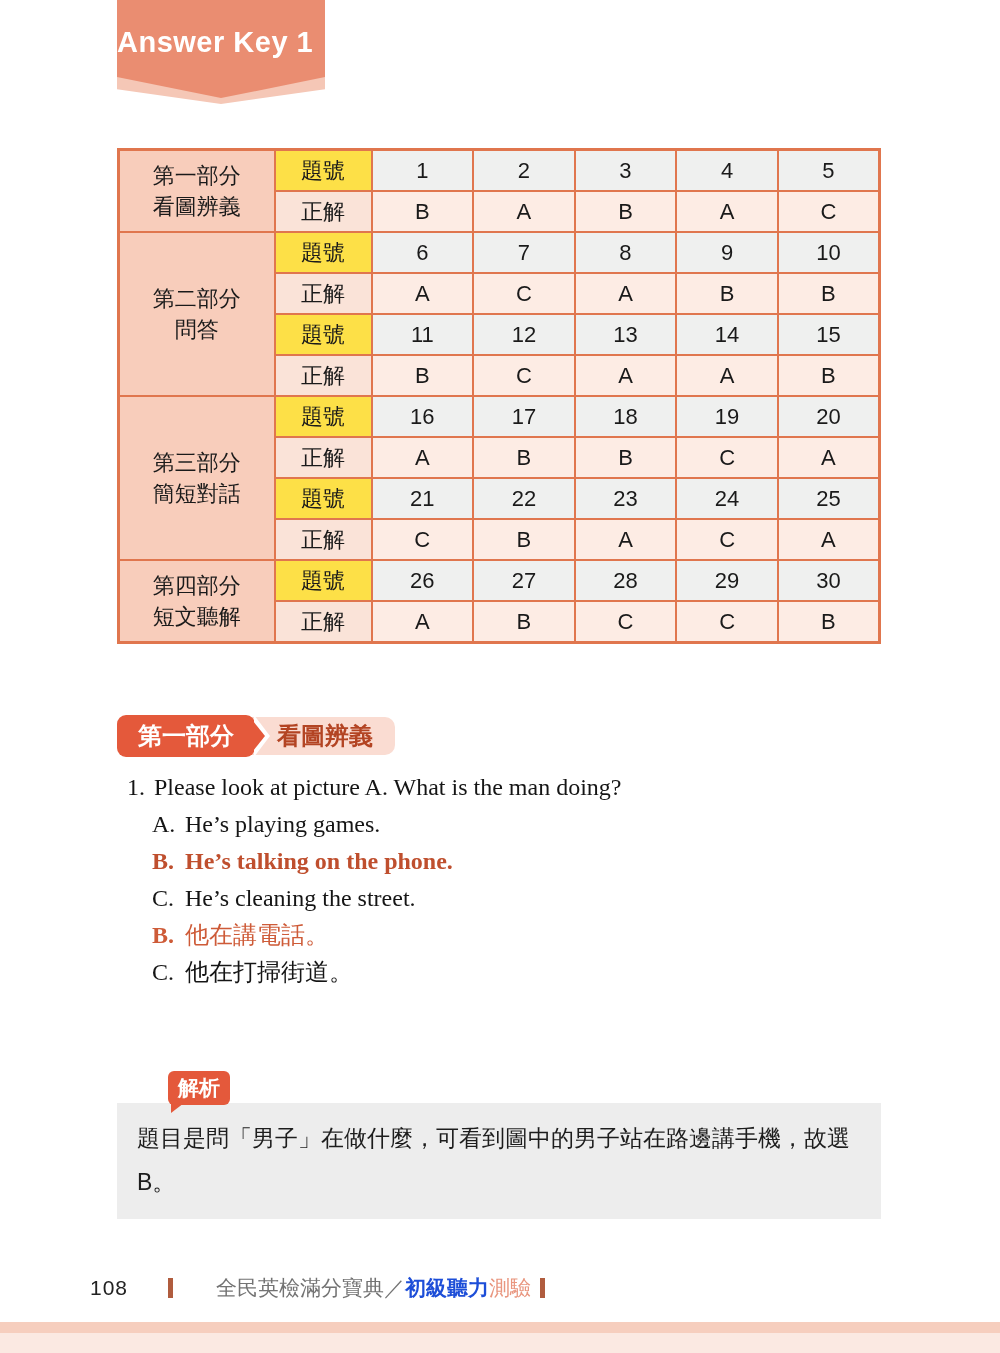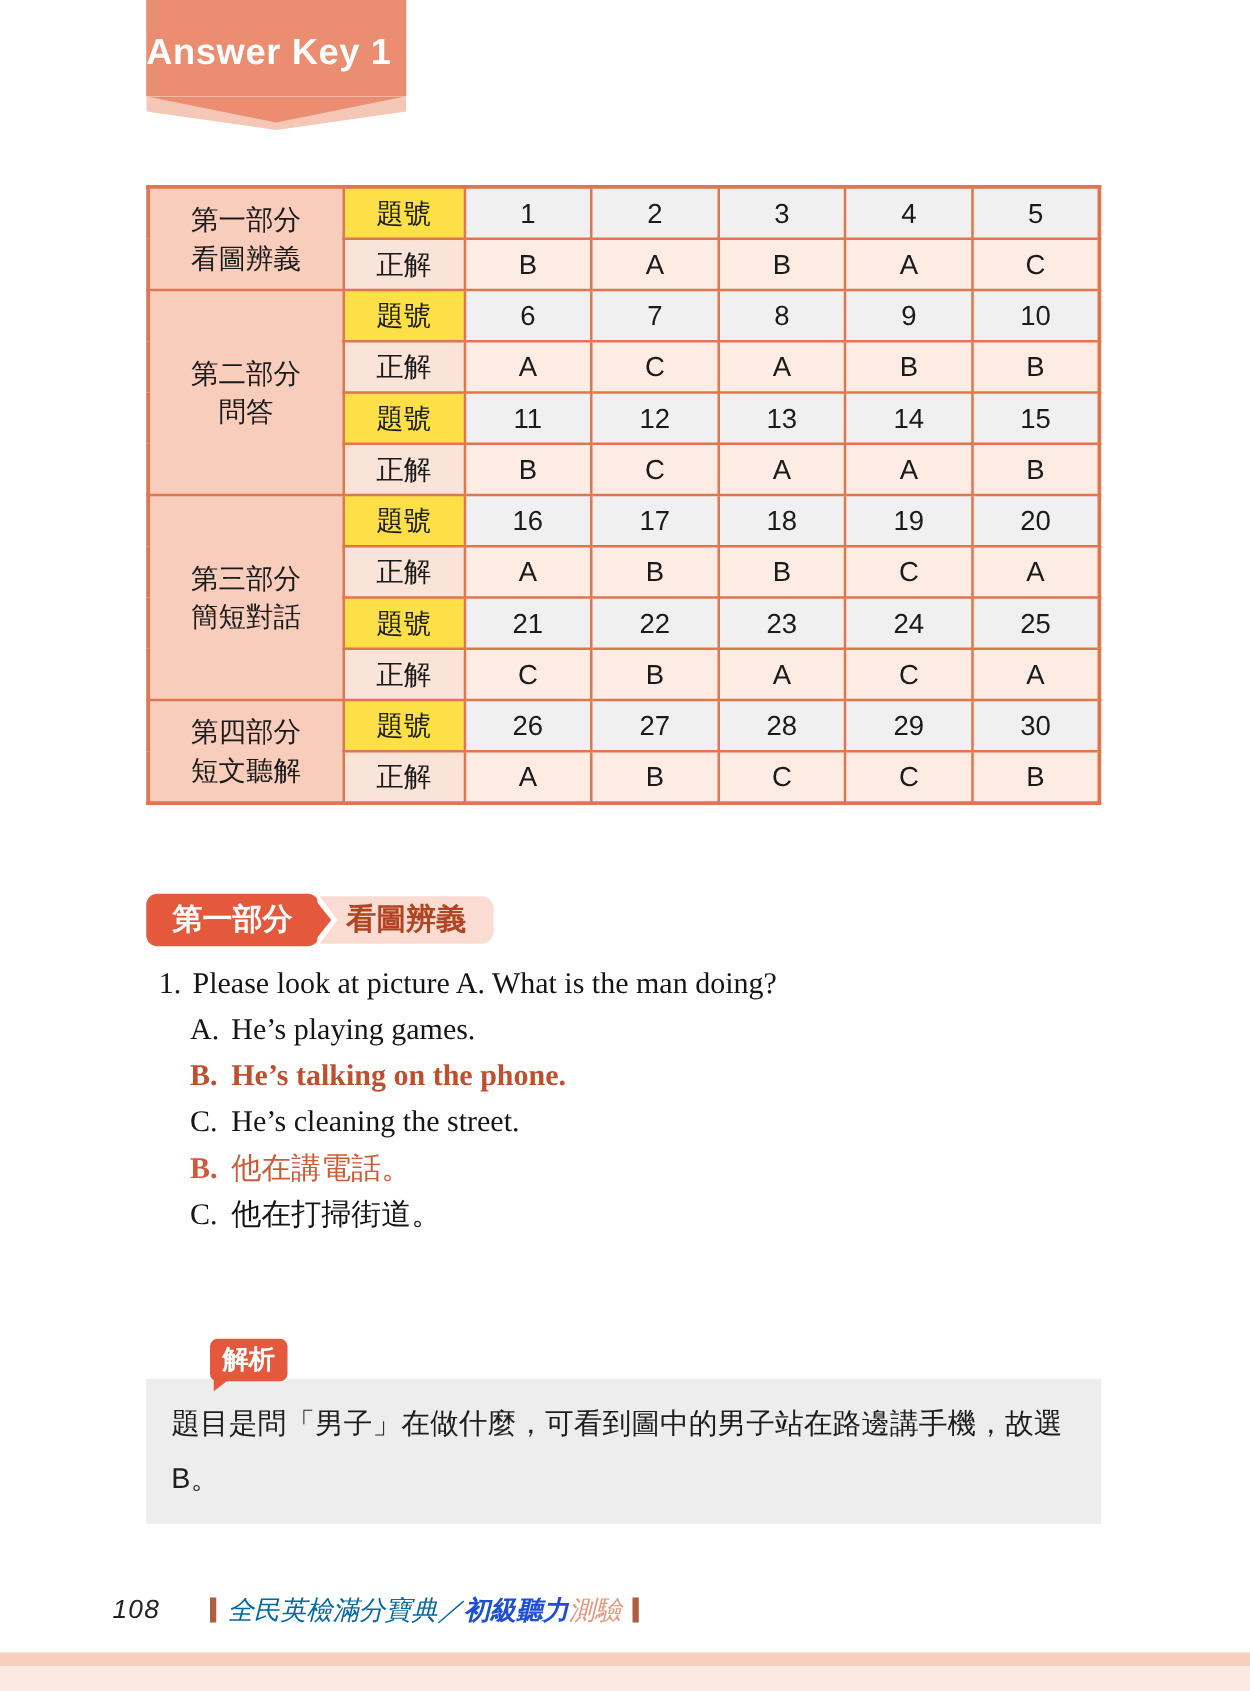--- a/index.html
+++ b/index.html
@@ -61,25 +61,25 @@
             background:#EDEDED;box-sizing:border-box;padding:13px 20px 15px;}
   .analysis-badge{position:absolute;top:-32px;left:11px;background:#E4593B;color:#ffffff;
             font-size:21px;font-weight:bold;line-height:34px;height:34px;padding:0 10px;
             border-radius:6px;margin-left:40px;}
   .analysis-badge::after{content:"";position:absolute;left:3px;bottom:-8px;width:0;height:0;
             border-top:10px solid #E4593B;border-right:13px solid transparent;}
   .analysis-text{font-size:23px;line-height:44px;color:#1d1d1d;}
 
   
   .page-footer{position:absolute;left:90px;top:1274px;height:28px;display:flex;
-               align-items:center;font-size:21px;color:#222222;font-style:italic;}
+               align-items:center;font-size:21px;color:#222222;}
   .footer-page-no{margin-right:40px;letter-spacing:1px;}
   .fbar{display:inline-block;width:5px;height:20px;background:#B05C3E;margin:0 9px 0 0;}
   .fbar.end{margin:0 0 0 9px;}
-  .footer-series{color:#0369a1;}
+  .footer-series{color:#737373;margin-left:34px;}
   .footer-bold{color:#1d4ed8;font-weight:bold;}
   .footer-light{color:#E9967F;}
 
   
   .strip-dark{position:absolute;left:0;right:0;top:1322px;height:11px;background:#F6CEBE;}
   .strip-light{position:absolute;left:0;right:0;top:1333px;height:20px;background:#FBE9E2;}
 </style>
 </head>
 <body>
 

